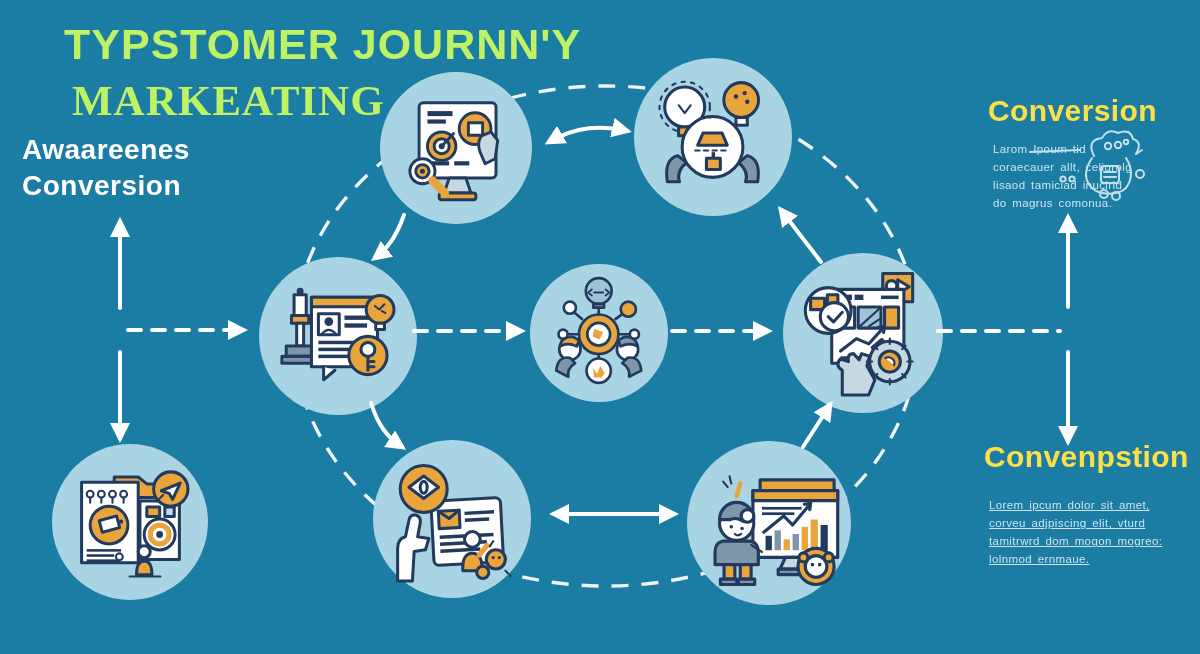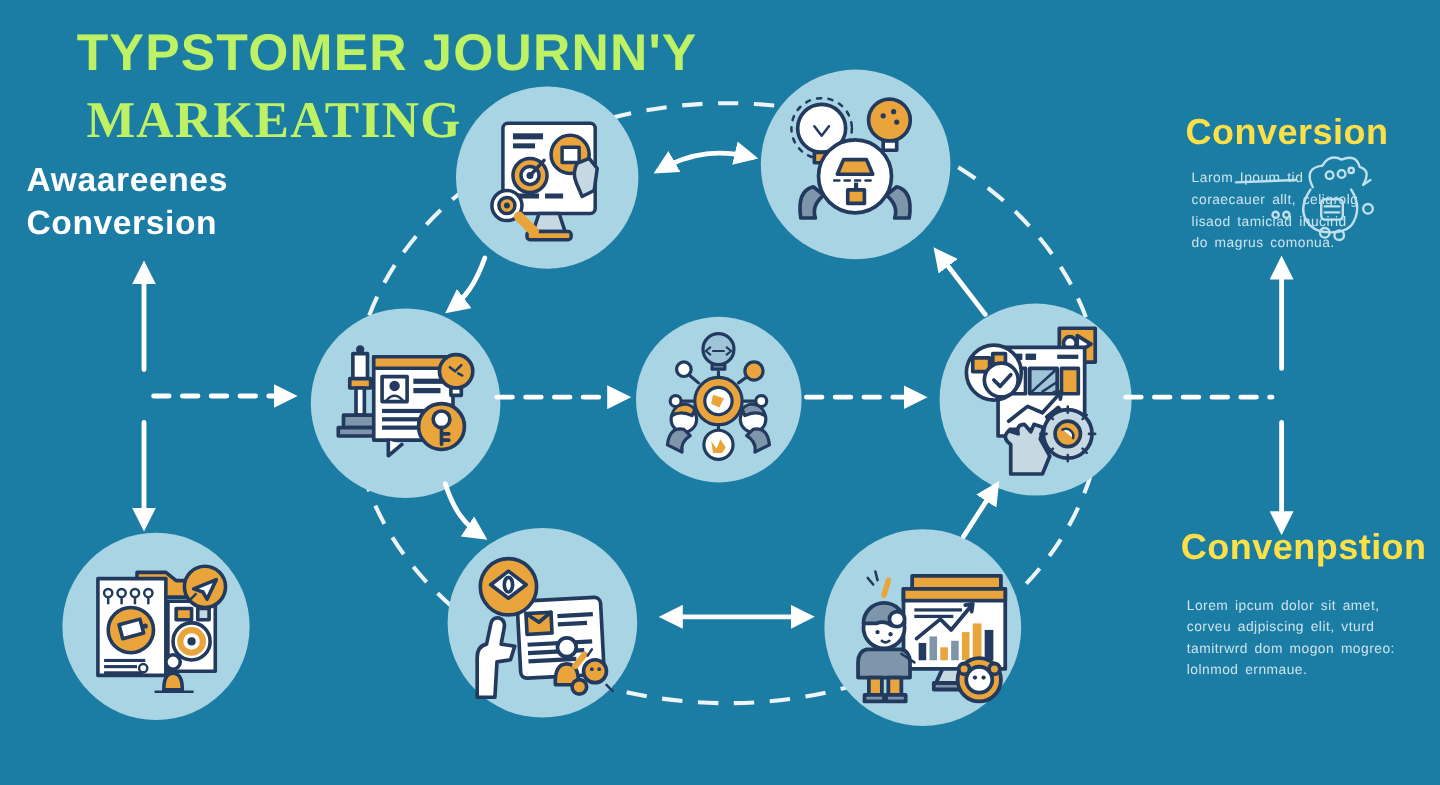--- a/index.html
+++ b/index.html
@@ -298,21 +298,21 @@
 
   <div class="stageLabel">
     <div>Awaareenes</div>
     <div>Conversion</div>
   </div>
 
   <div class="hRight" style="left:988px;top:94px;">Conversion</div>
   <div class="pRight" style="left:993px;top:140px;width:146px;">Larom Ipoum tid coraecauer allt, celigrolg lisaod tamiciad inucirid do magrus comonua.</div>
 
   <div class="hRight" style="left:984px;top:440px;">Convenpstion</div>
-  <div class="pRight" style="left:989px;top:496px;width:180px;">Lorem ipcum dolor sit amet, corveu adjpiscing elit, vturd tamitrwrd dom mogon mogreo: lolnmod ernmaue.</div>
+  <div class="pRight" style="left:989px;top:496px;width:180px;text-decoration:underline;">Lorem ipcum dolor sit amet, corveu adjpiscing elit, vturd tamitrwrd dom mogon mogreo: lolnmod ernmaue.</div>
 
   <svg class="doodle" viewBox="0 0 150 92">
     <g stroke="#bfe0ec" stroke-width="2" fill="none" stroke-linecap="round" stroke-linejoin="round">
       <line x1="2" y1="26" x2="52" y2="24"></line>
       <path d="M66,30 q-8,-16 8,-18 q6,-10 16,-5 q12,-5 15,6 q10,3 3,15"></path>
       <path d="M64,32 q-12,18 0,30 a20,12 0 0 0 34,0 q10,-14 0,-30"></path>
       <circle cx="80" cy="20" r="3.2"></circle>
         <circle cx="90" cy="19" r="3.2"></circle>
         <circle cx="98" cy="16" r="2.2"></circle>
       <rect x="73" y="40" width="18" height="17" rx="3"></rect>

